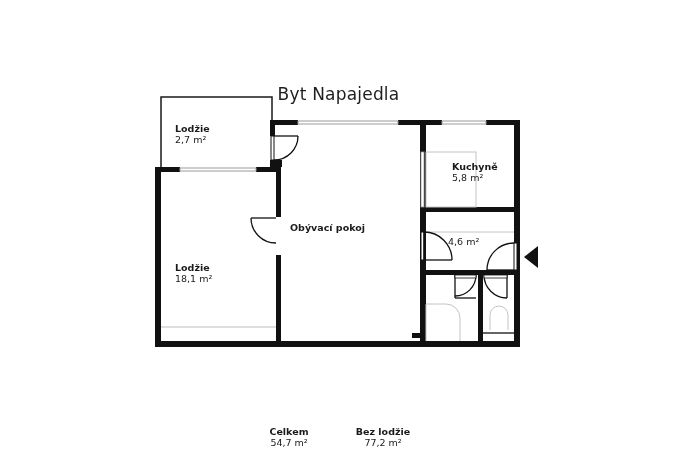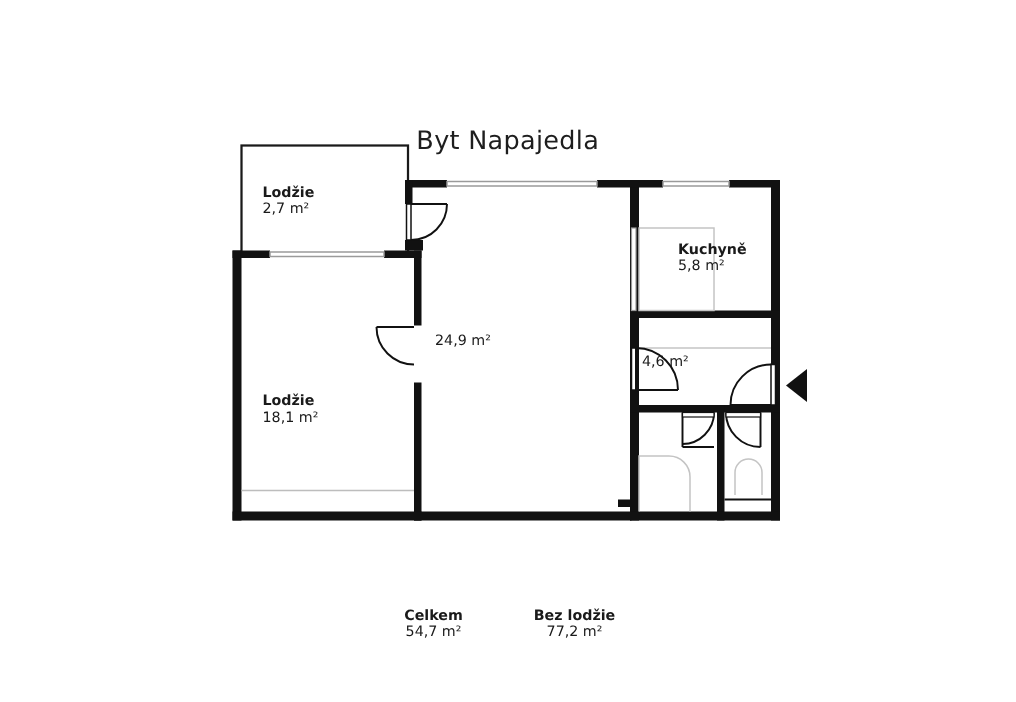--- a/index.html
+++ b/index.html
@@ -2,21 +2,21 @@
 <html><head>
 <meta charset="utf-8">
 <style>
   html, body { margin:0; padding:0; background:#ffffff; }
   body { width:677px; height:468px; position:relative; overflow:hidden; font-family:"DejaVu Sans", sans-serif; color:#1a1a1a; }
   .title { position:absolute; left:0; width:677px; top:40px; text-align:center; font-size:17px; font-weight:normal; letter-spacing:0.2px; color:#1e1e1e;margin-top:44px; }
   svg.plan { position:absolute; left:0; top:0; }
   .room-label { position:absolute; text-align:left; font-size:9.5px; line-height:11px; color:#1a1a1a; }
   .room-label .name { font-weight:bold; display:block; }
   .room-label .area { display:block; }
-  .summary { position:absolute; top:405px; text-align:center; font-size:9.5px; line-height:11px; }
+  .summary { position:absolute; top:426px; text-align:center; font-size:9.5px; line-height:11px; }
   .summary .name { font-weight:bold; display:block; }
   .summary .area { display:block; }
 </style>
 </head>
 <body>
 
 <div class="title">Byt Napajedla</div>
 
 <svg class="plan" width="677" height="468" viewBox="0 0 677 468">
 
@@ -127,29 +127,29 @@
   <span class="name">Lodžie</span>
   <span class="area">2,7 m²</span>
 </div>
 
 <div class="room-label" style="left:175px; top:262px; width:84px;">
   <span class="name">Lodžie</span>
   <span class="area">18,1 m²</span>
 </div>
 
 <div class="room-label" style="left:290px; top:222px; width:120px;">
-  <span class="area">24,9 m²</span>
+  <span class="name">Obývací pokoj</span>
 </div>
 
 <div class="room-label" style="left:452px; top:161px; width:70px;">
   <span class="name">Kuchyně</span>
   <span class="area">5,8 m²</span>
 </div>
 
-<div class="room-label" style="left:428px; top:236px; width:64px;">
+<div class="room-label" style="left:448px; top:236px; width:64px;">
   <span class="area">4,6 m²</span>
 </div>
 
 <div class="summary" style="left:250px; width:78px;">
   <span class="name">Celkem</span>
   <span class="area">54,7 m²</span>
 </div>
 
 <div class="summary" style="left:340px; width:86px;">
   <span class="name">Bez lodžie</span>

